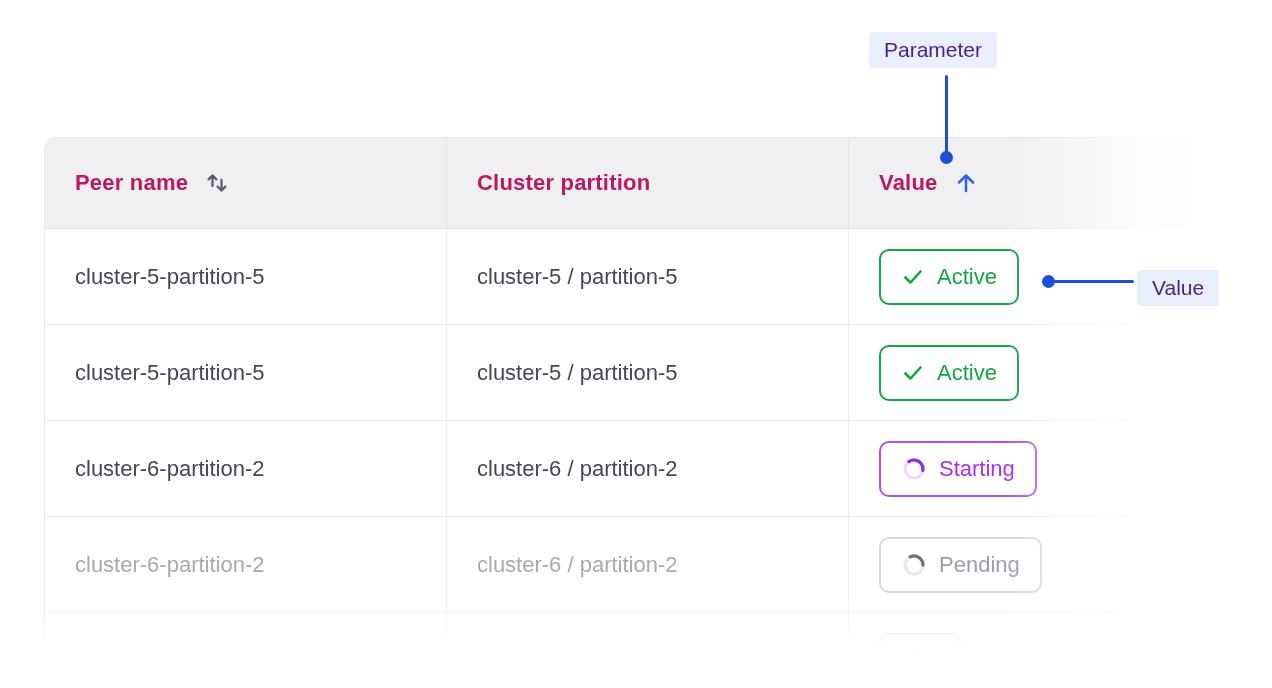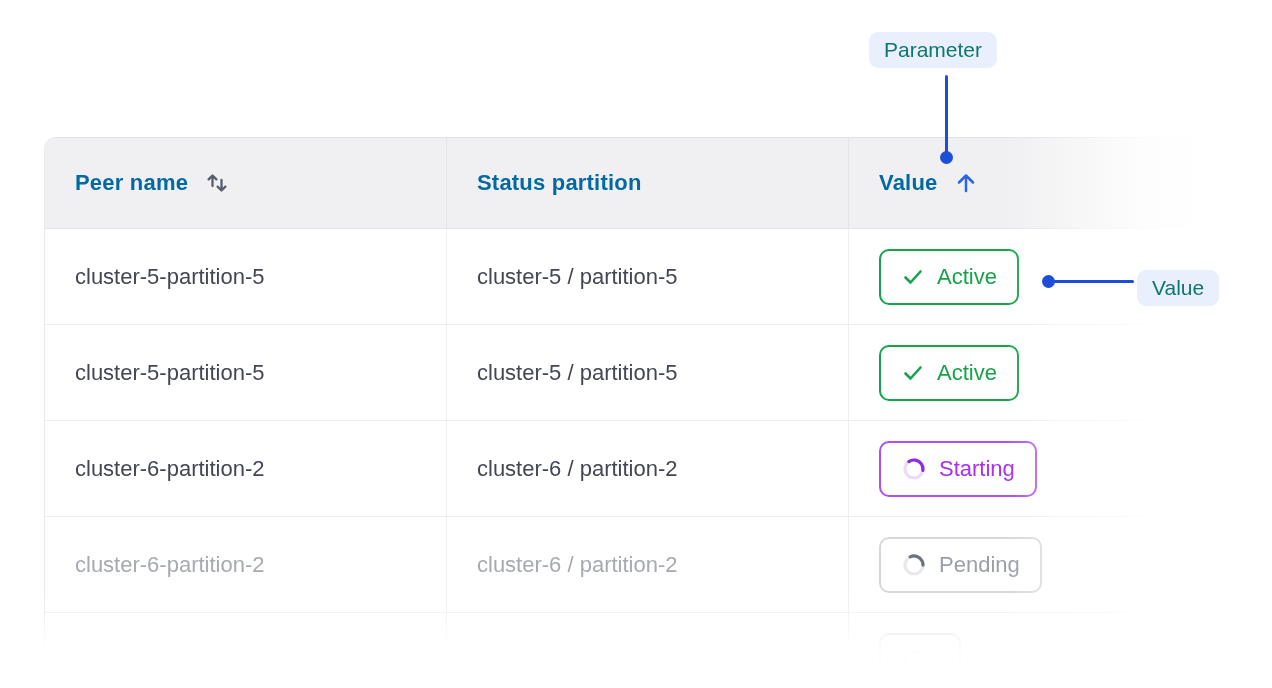--- a/index.html
+++ b/index.html
@@ -34,21 +34,21 @@
     border-top-right-radius: 12px;
     border-bottom: 1px solid #e4e5e9;
   }
   .th {
     display: flex;
     align-items: center;
     gap: 16px;
     padding: 0 30px;
     font-size: 22px;
     font-weight: 700;
-    color: #0369a1;
+    color: #be185d;
     letter-spacing: 0.2px;
   }
   .th:not(:last-child) { border-right: 1px solid #e3e4e8; }
 
   .tr {
     display: grid;
     grid-template-columns: 402px 402px 1fr;
     height: 96px;
     background: #ffffff;
     border-bottom: 1px solid #ecedf0;
@@ -94,22 +94,22 @@
     left: 0; top: 598px; width: 1272px; height: 90px;
     background: linear-gradient(to bottom, rgba(255,255,255,0) 0%, rgba(255,255,255,0.93) 52%, #ffffff 100%);
   }
 
   
   .annotation { position: absolute; z-index: 10; }
   .pill {
     display: inline-block;
     padding: 7px 15px;
     background: #e9effc;
-    border-radius: 9px;
-    color: #0f766e;
+    border-radius: 4px;
+    color: #4c1d95;
     font-size: 21px;
     font-weight: 500;
     line-height: 1.05;
     white-space: nowrap;
   }
   .conn-line-v {
     position: absolute;
     left: 945px; top: 75px;
     width: 3px; height: 78px;
     background: #1d4ed8;
@@ -147,21 +147,21 @@
       <div class="th">
         <span>Peer name</span>
         <span style="display:inline-flex;">
           <svg width="26" height="26" viewBox="0 0 26 26" fill="none">
             <path d="M8.5 16 V5.8 M4.6 9.4 L8.5 5.5 L12.4 9.4" stroke="#565d6b" stroke-width="2.3" stroke-linecap="round" stroke-linejoin="round"></path>
             <path d="M17.5 10 V20.2 M13.6 16.6 L17.5 20.5 L21.4 16.6" stroke="#565d6b" stroke-width="2.3" stroke-linecap="round" stroke-linejoin="round"></path>
           </svg>
         </span>
       </div>
       <div class="th">
-        <span>Status partition</span>
+        <span>Cluster partition</span>
       </div>
       <div class="th">
         <span>Value</span>
         <span style="display:inline-flex;">
           <svg width="26" height="26" viewBox="0 0 26 26" fill="none">
             <path d="M13 21 V5.5 M6 12.5 L13 5.5 L20 12.5" stroke="#2b63e8" stroke-width="2.5" stroke-linecap="round" stroke-linejoin="round"></path>
           </svg>
         </span>
       </div>
     </div>

